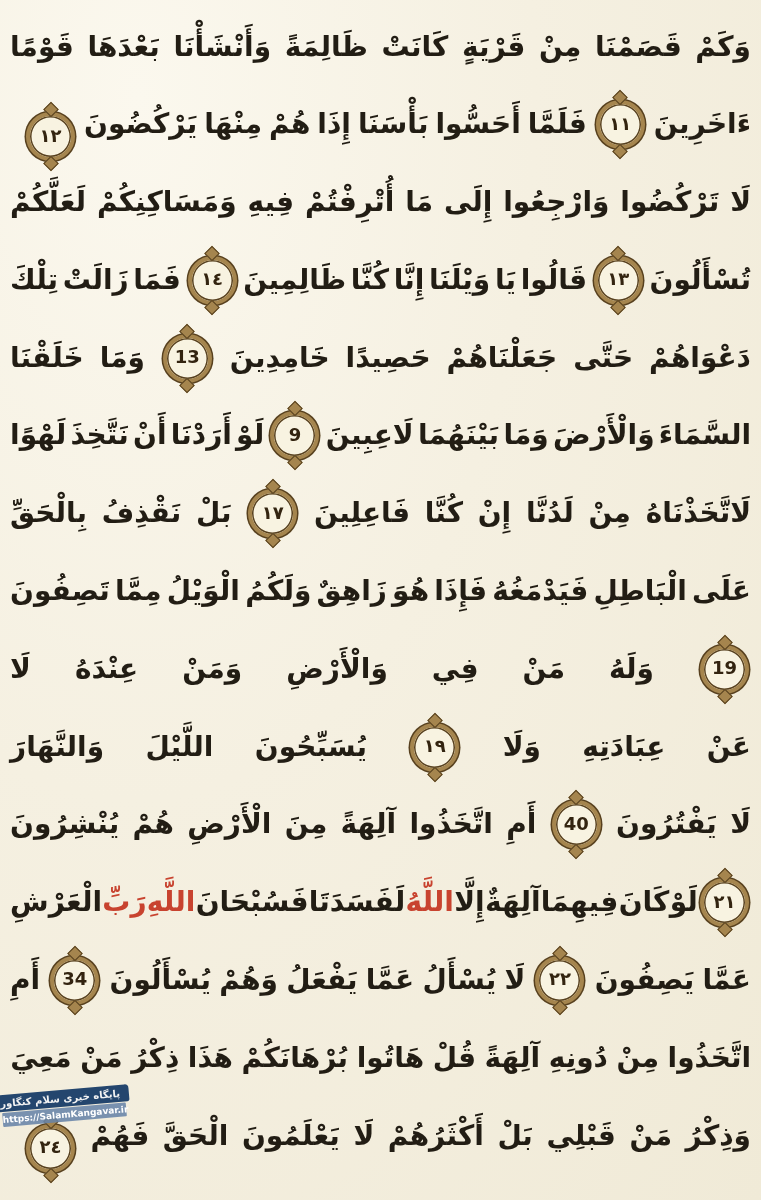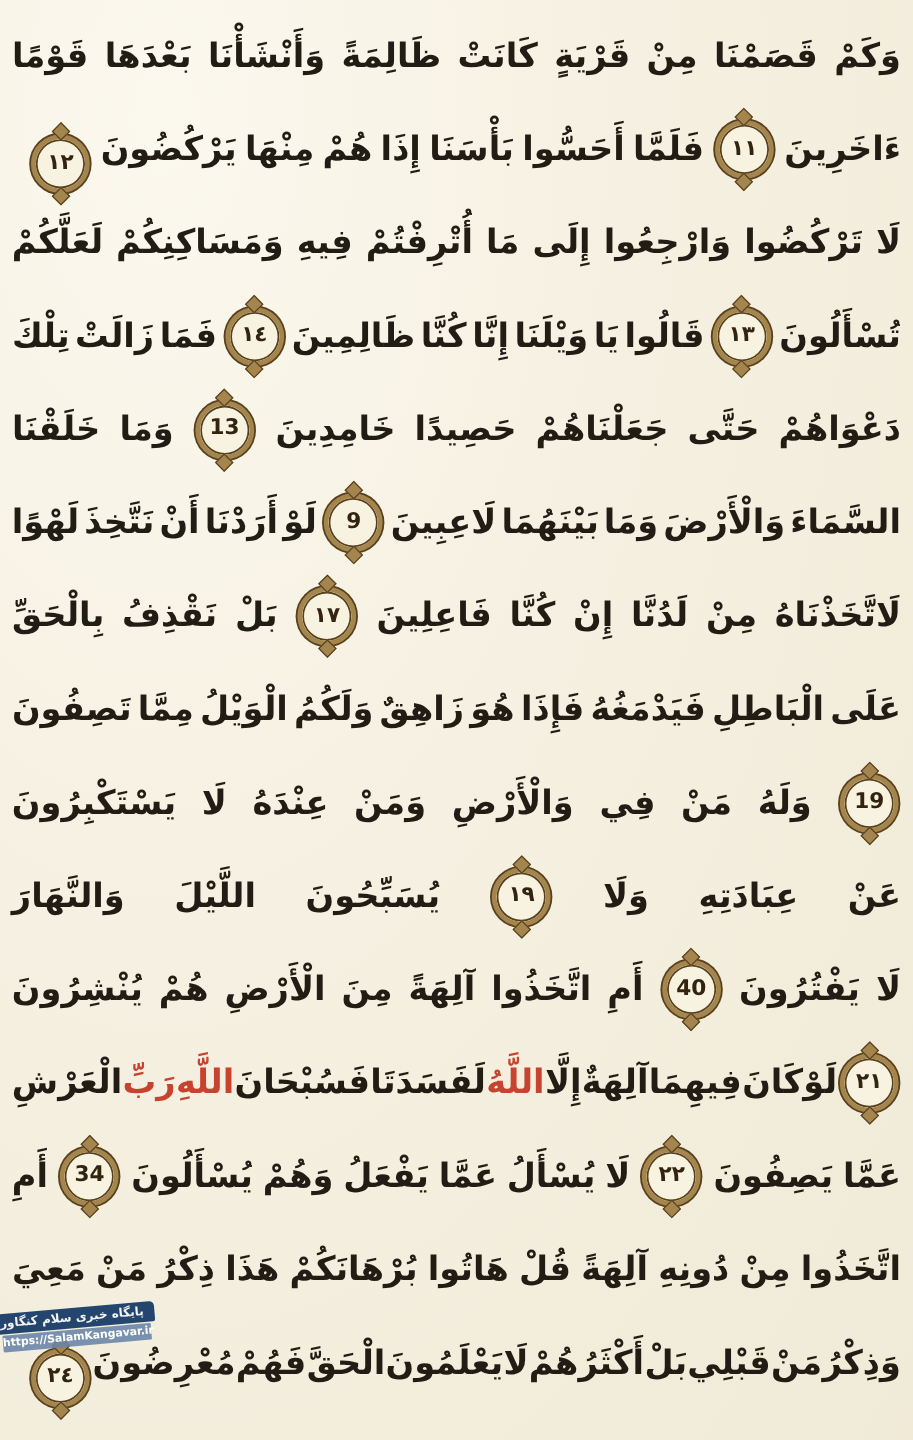--- a/index.html
+++ b/index.html
@@ -188,21 +188,20 @@
         <span class="ayah-marker">
           <span class="ayah-num">19</span>
         </span>
         <span class="word">وَلَهُ</span>
         <span class="word">مَنْ</span>
         <span class="word">فِي</span>
         <span class="word">وَالْأَرْضِ</span>
         <span class="word">وَمَنْ</span>
         <span class="word">عِنْدَهُ</span>
         <span class="word">لَا</span>
-        <span class="word">يَسْتَكْبِرُونَ</span>
       </div>
       <div class="qline">
         <span class="word">عَنْ</span>
         <span class="word">عِبَادَتِهِ</span>
         <span class="word">وَلَا</span>
         <span class="ayah-marker">
           <span class="ayah-num">١٩</span>
         </span>
         <span class="word">يُسَبِّحُونَ</span>
         <span class="word">اللَّيْلَ</span>
@@ -271,21 +270,20 @@
       <div class="qline">
         <span class="word">وَذِكْرُ</span>
         <span class="word">مَنْ</span>
         <span class="word">قَبْلِي</span>
         <span class="word">بَلْ</span>
         <span class="word">أَكْثَرُهُمْ</span>
         <span class="word">لَا</span>
         <span class="word">يَعْلَمُونَ</span>
         <span class="word">الْحَقَّ</span>
         <span class="word">فَهُمْ</span>
-        <span class="word">مُعْرِضُونَ</span>
         <span class="ayah-marker drop">
           <span class="ayah-num">٢٤</span>
         </span>
       </div>
     </div>
 
   <div class="watermark">
     <div class="wm-line1">پایگاه خبری سلام کنگاور</div>
     <div class="wm-line2">https://SalamKangavar.ir</div>
   </div>

